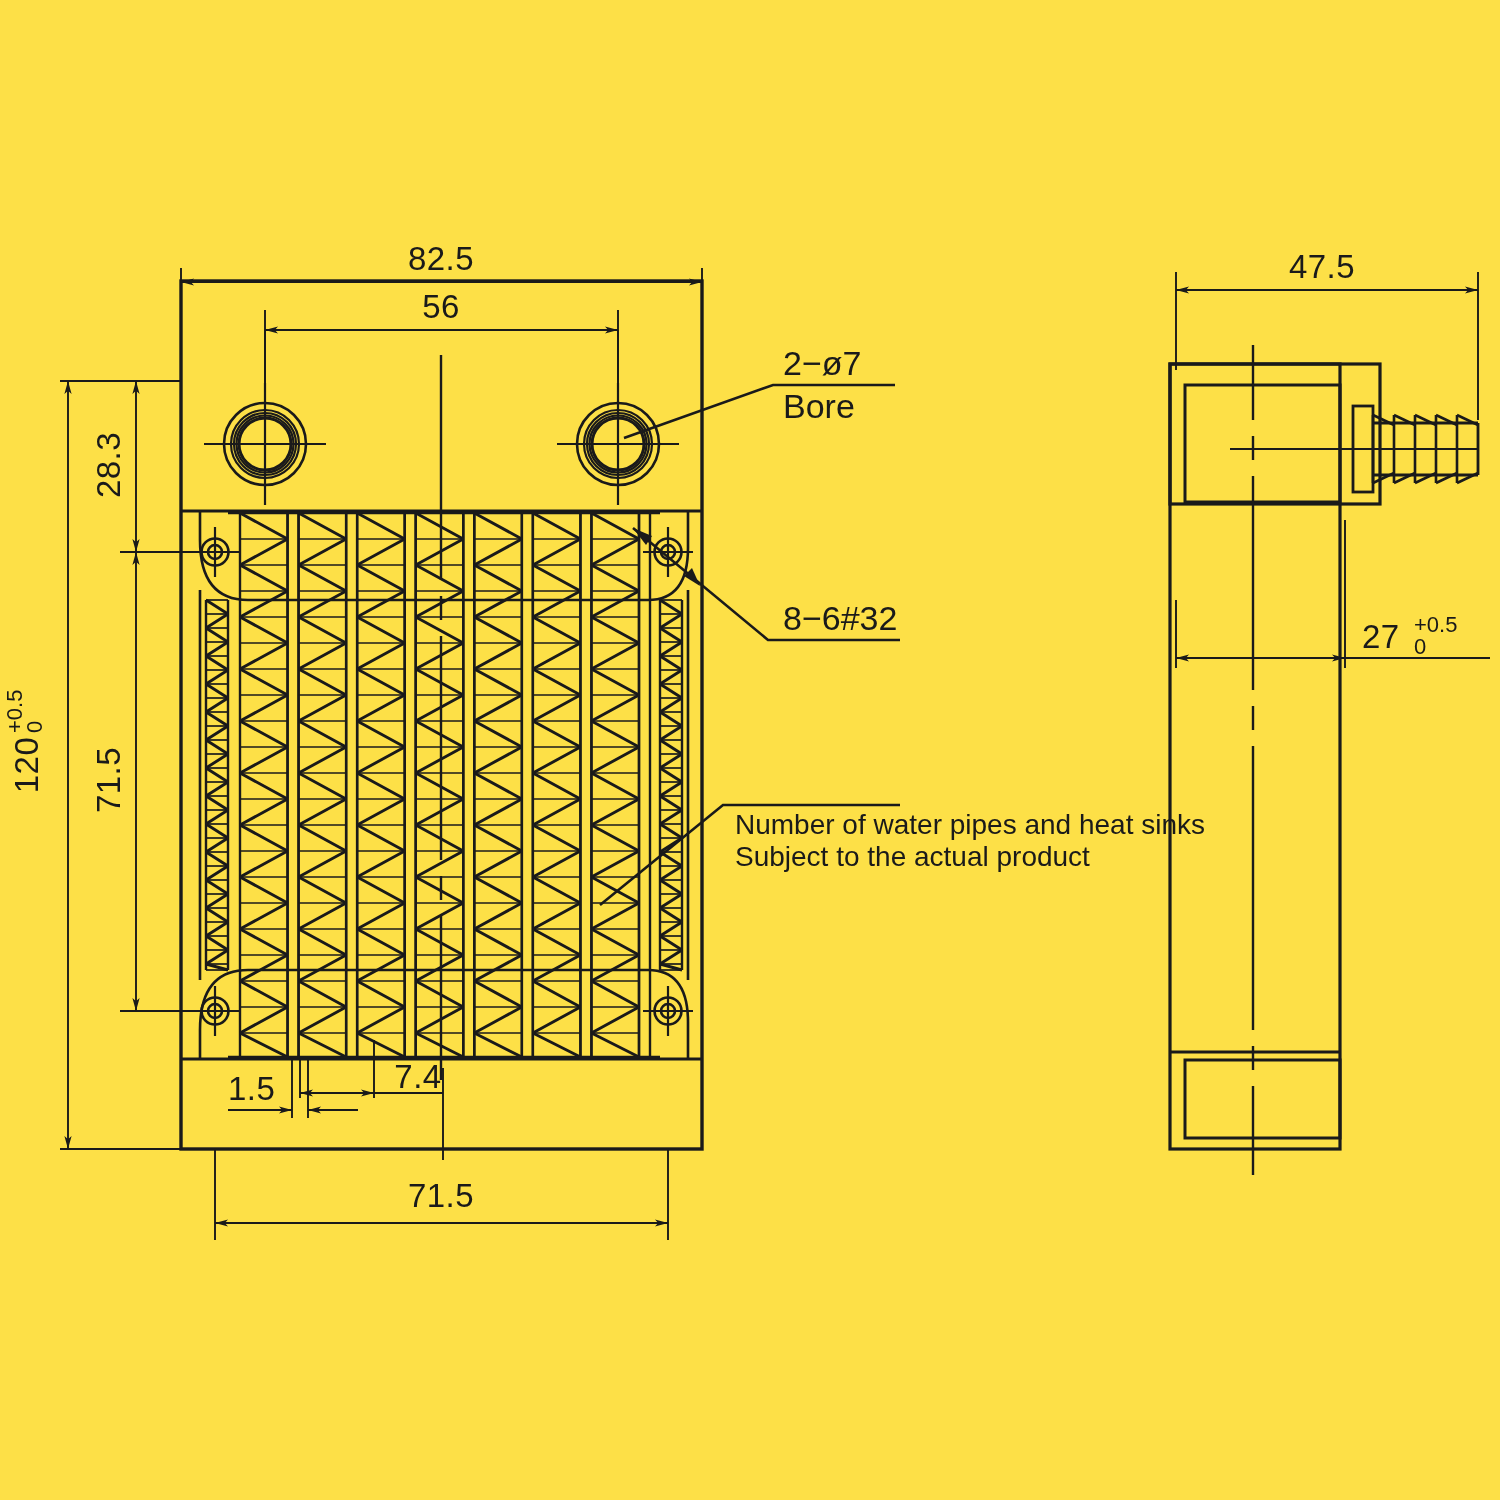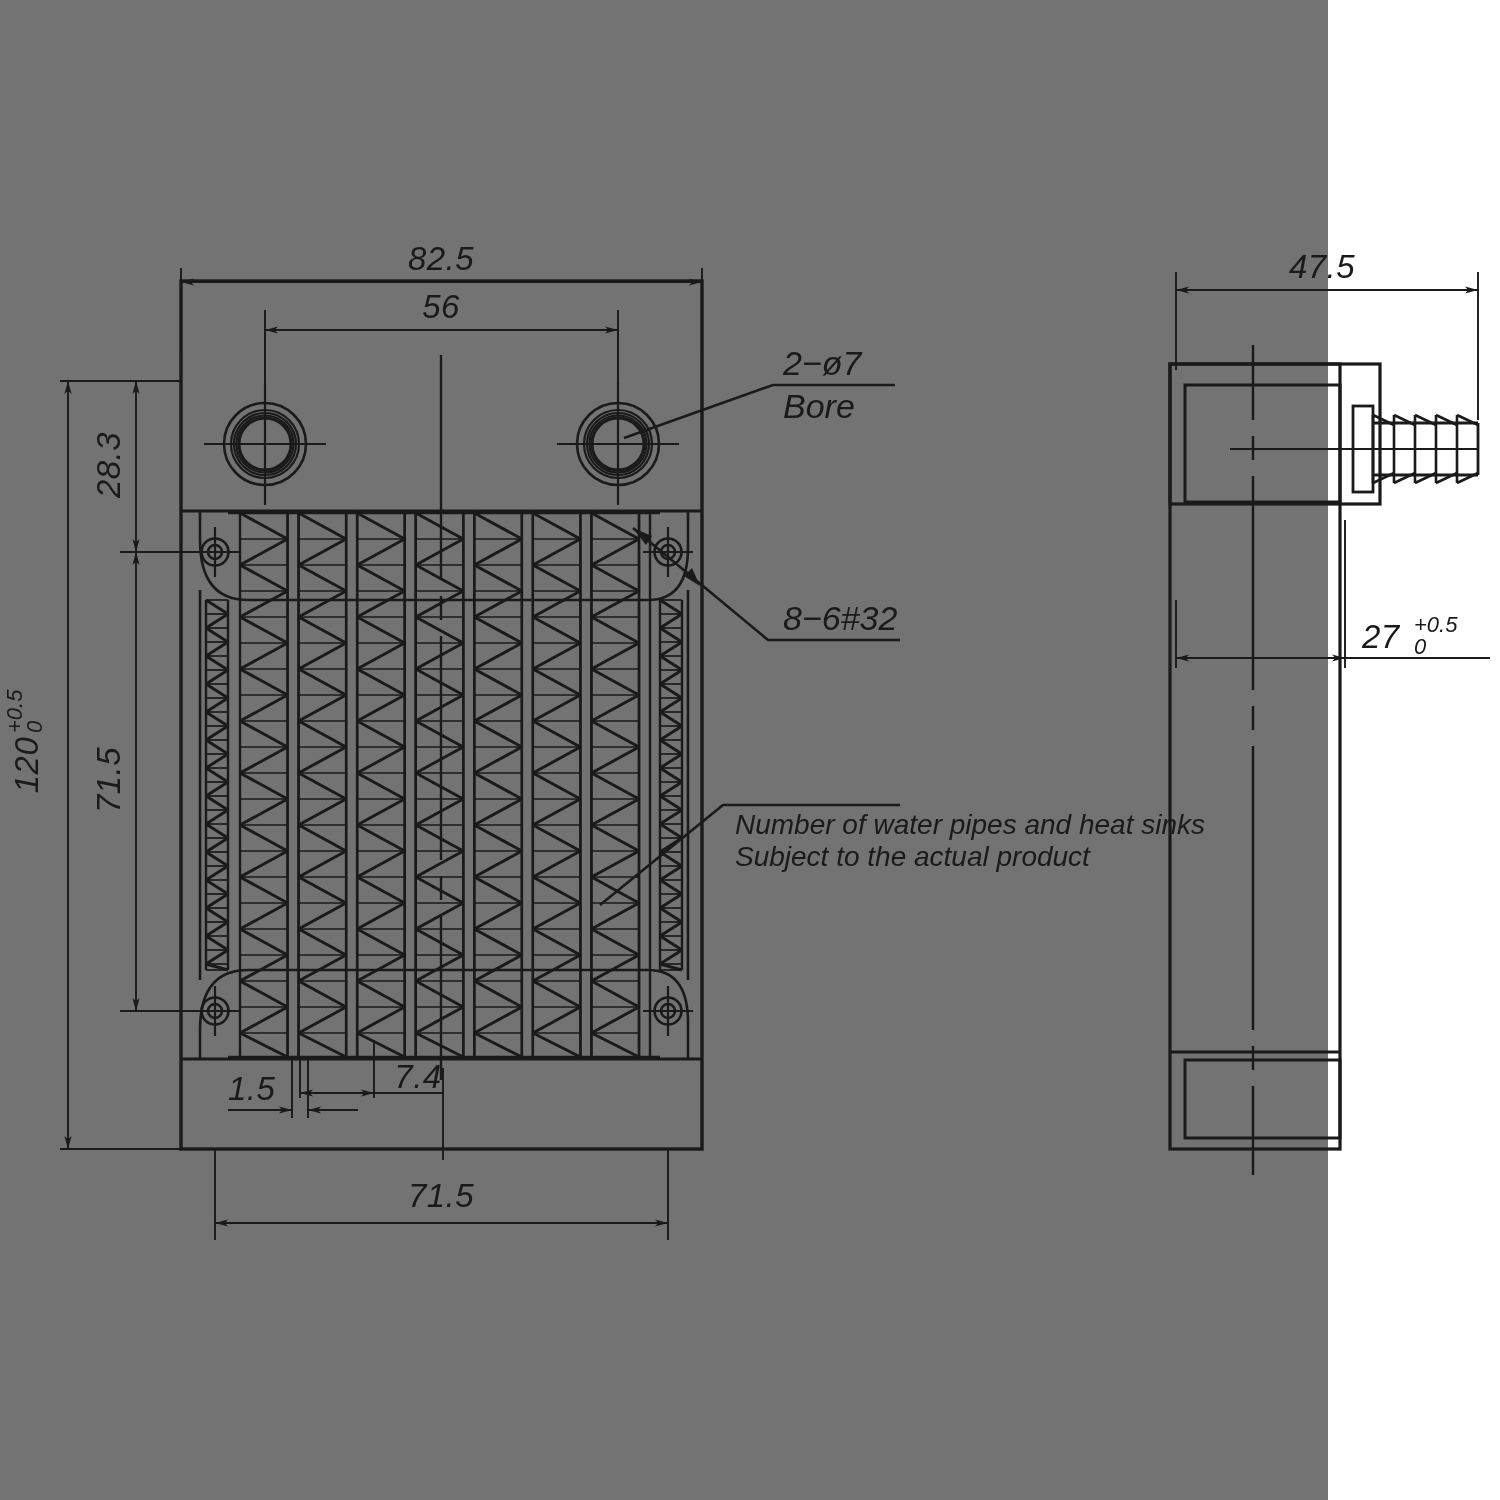--- a/index.html
+++ b/index.html
@@ -3,21 +3,21 @@
 <meta charset="utf-8">
 <title>Radiator Technical Drawing</title>
 <style>
   html,body{margin:0;padding:0;background:#ffffff;}
   body{
     width:1500px;height:1500px;
     font-family:"Liberation Sans", sans-serif;
     color:#1a1a1a;
     overflow:hidden;
   }
-  #sheet{position:relative;width:1328px;height:1500px;background:#737373;font-style:italic;}
+  #sheet{position:relative;width:1500px;height:1500px;background:#fde047;}
   svg{display:block;}
   .dimtext{
     font-family:"Liberation Sans", sans-serif;
     font-size:33px;
     fill:#1a1a1a;
     letter-spacing:0.5px;
   }
   .dimtext-sm{
     font-family:"Liberation Sans", sans-serif;
     font-size:22px;

